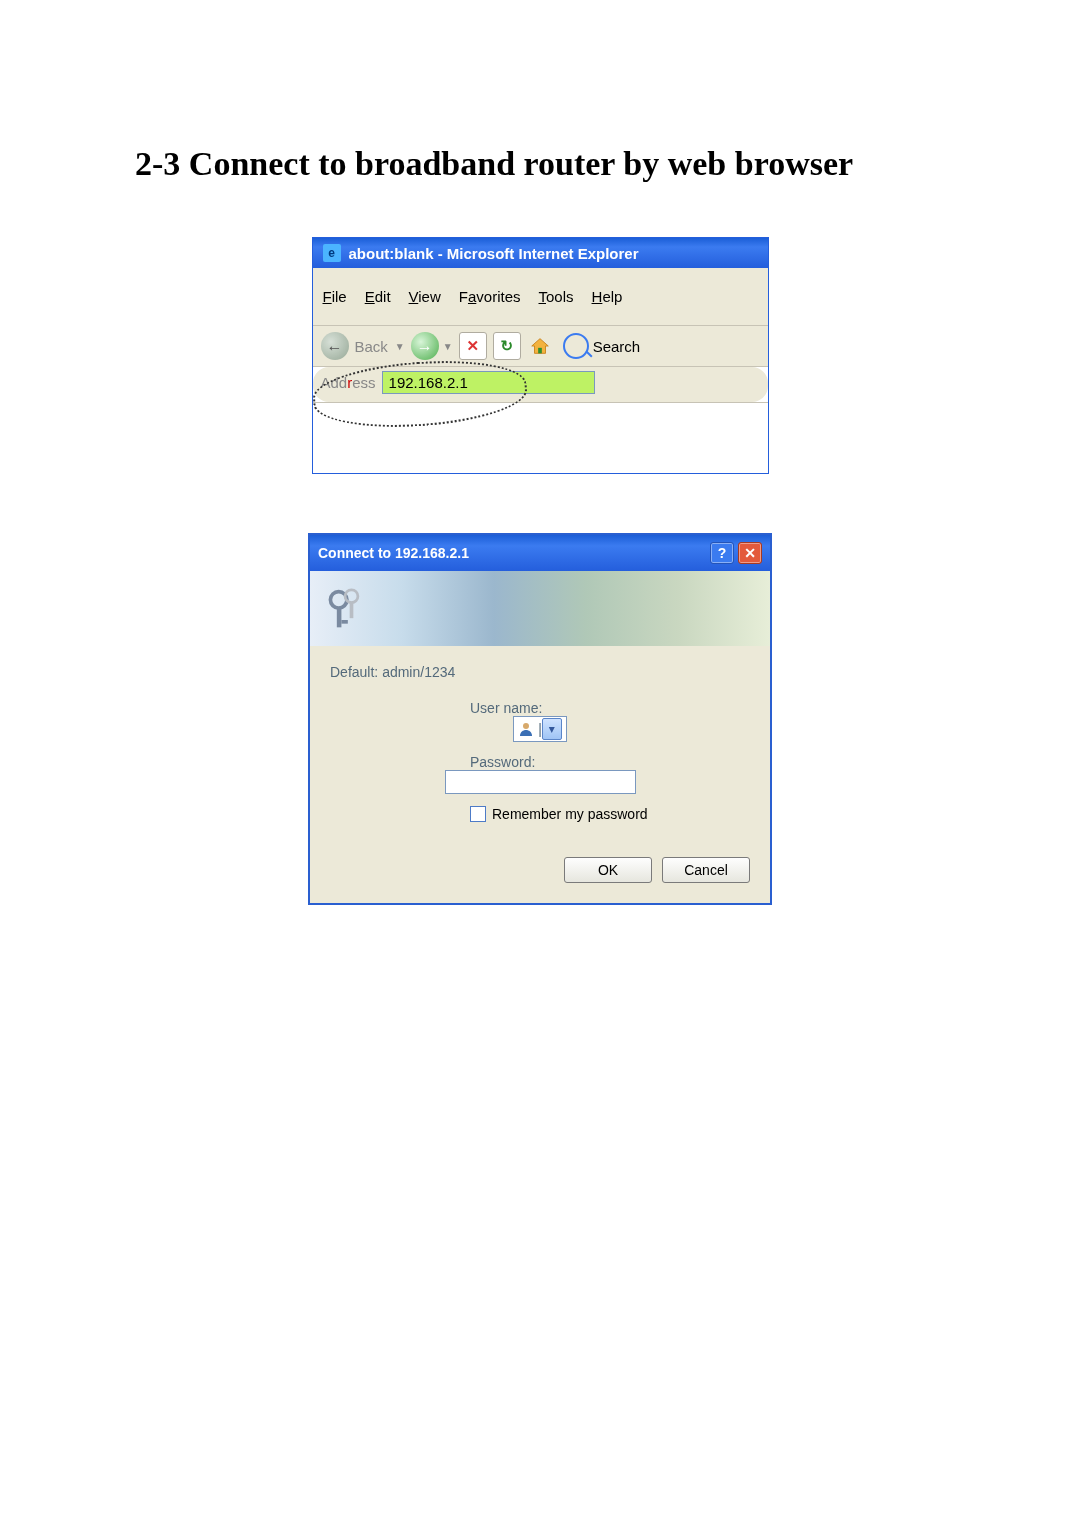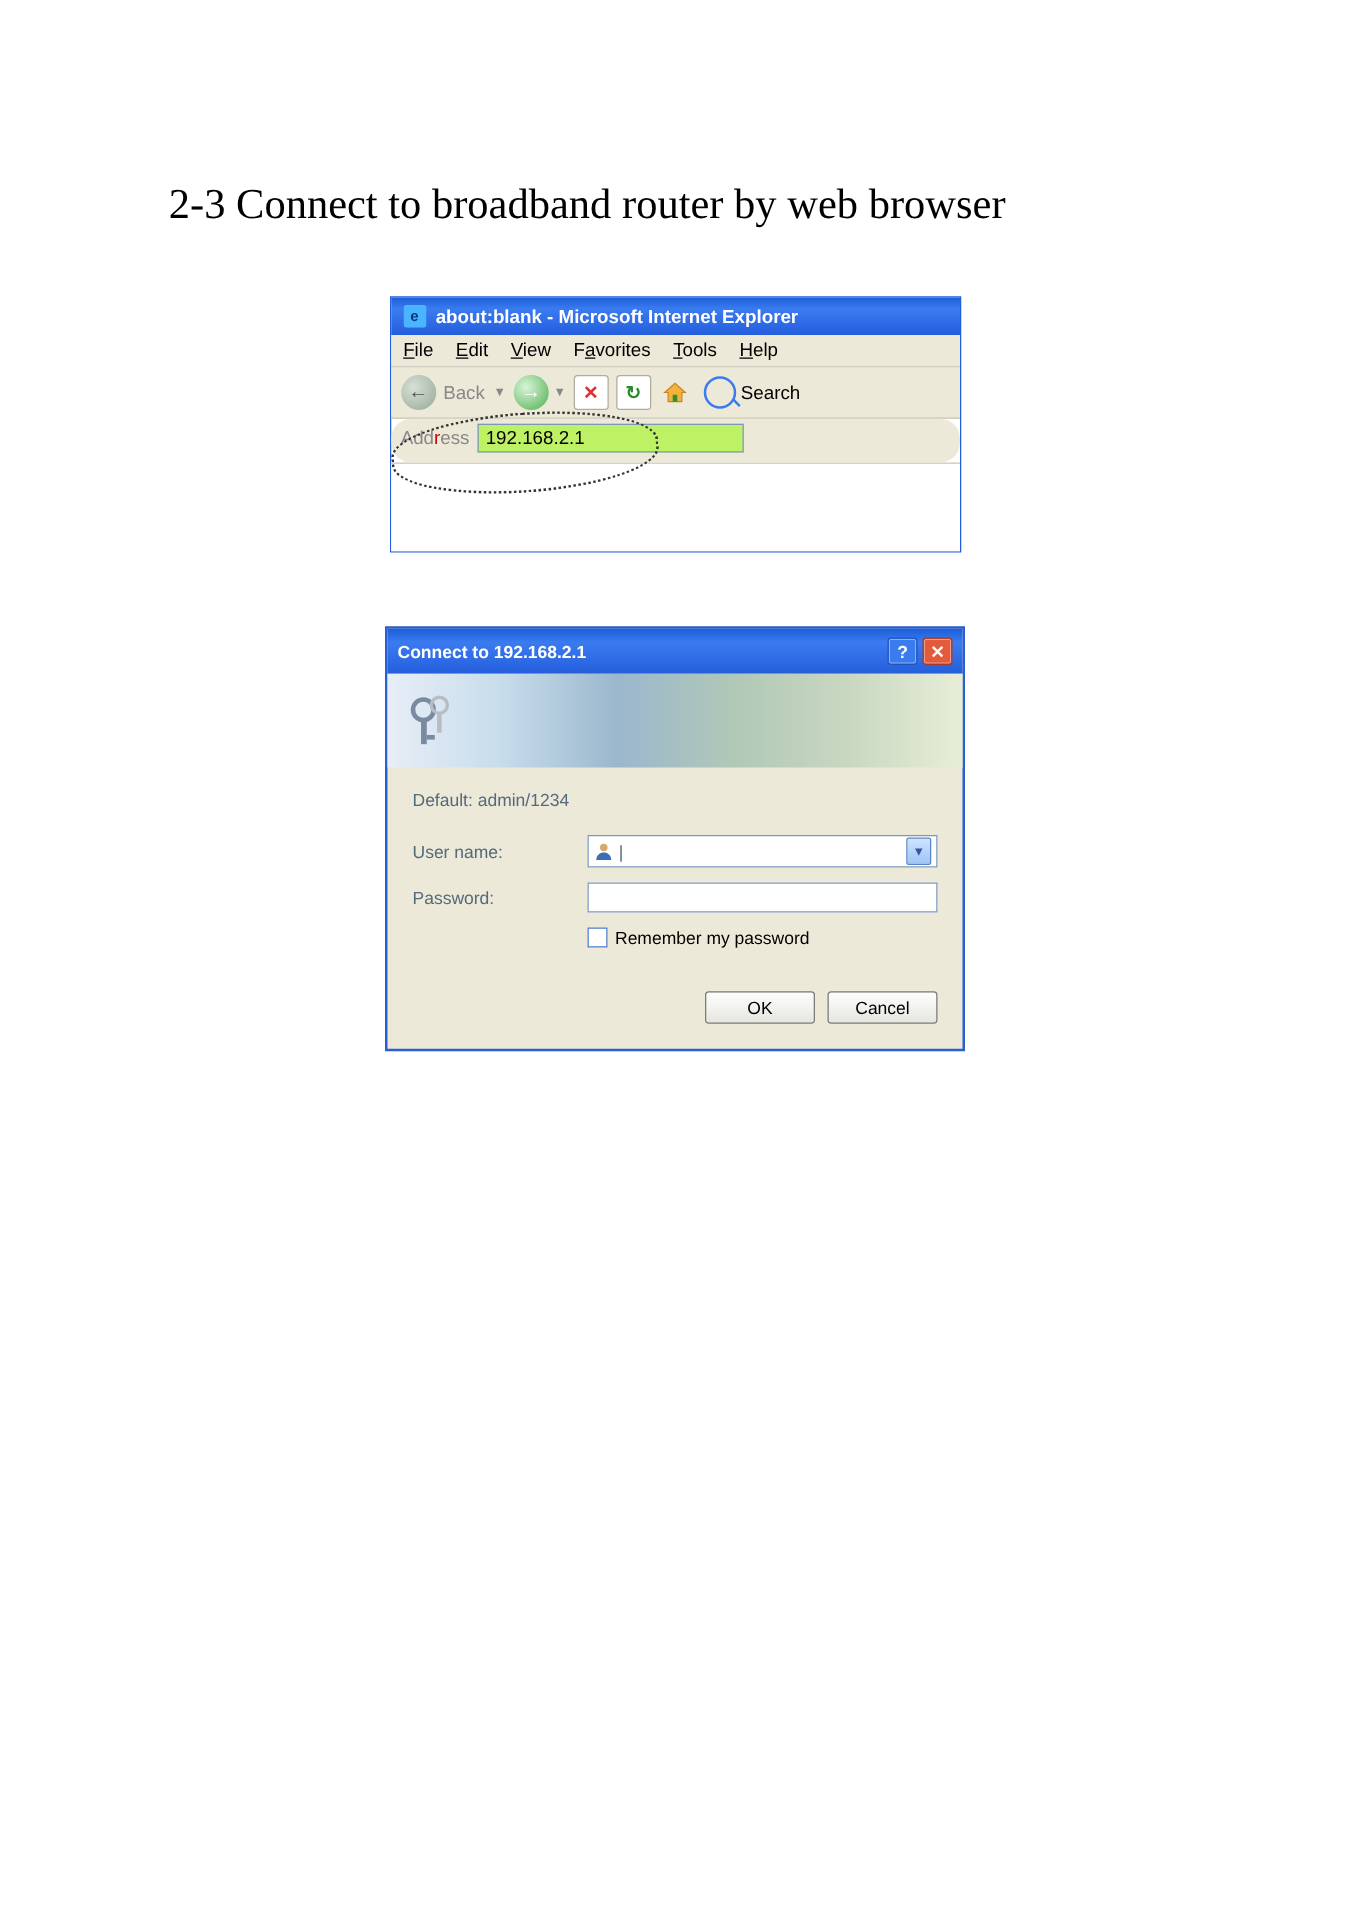--- a/index.html
+++ b/index.html
@@ -9,21 +9,21 @@
     font-family: "Times New Roman", Times, serif;
     color: #000;
     width: 1080px;
   }
   .page {
     padding: 145px 135px 100px 135px;
     box-sizing: border-box;
   }
   h1.section-heading {
     font-size: 34px;
-    font-weight: normal;
+    font-weight: bold;
     margin: 0 0 55px 0;
   }
   p.body-text {
     font-size: 29px;
     line-height: 1.25;
     margin: 0 0 45px 0;
   }
 
   
   .ie-window {
@@ -53,21 +53,21 @@
     align-items: center;
     justify-content: center;
     font-size: 12px;
     color: #003a80;
     font-weight: bold;
   }
   .ie-menubar {
     background: #ece9d8;
     display: flex;
     gap: 18px;
-    padding: 4px 10px;
+    padding: 20px 10px;
     border-bottom: 1px solid #c7c3b5;
     text-align: center;
   }
   .ie-menubar span { cursor: default; }
   .ie-menubar span u { text-decoration: underline; }
   .ie-toolbar {
     background: #ece9d8;
     display: flex;
     align-items: center;
     gap: 6px;
@@ -177,21 +177,21 @@
   .dlg-btn-help { background:#3b7bf0;border:1px solid #2454b8; }
   .dlg-btn-close { background:#e35a3c;border:1px solid #a73a22; }
   .dlg-banner {
     height:75px;
     background: linear-gradient(to right,#e7eef7 0%,#c7dceb 20%,#9bb7cd 40%,#b0c8b7 60%,#c9d7c0 80%,#e7eed8 100%);
     display:flex;align-items:center;padding-left:14px;
   }
   .keys-icon { width:44px;height:44px;display:block; }
   .dlg-body { padding:18px 20px 20px 20px; color:#546a7b; }
   .dlg-hint { margin-bottom:20px; }
-  .form-row { display:flex;align-items:center;margin-bottom:12px; }
+  .form-row { display:flex;align-items:center;margin-bottom:12px;flex-direction:column; }
   .form-label { width:140px; }
   .form-field { flex:1; position:relative; }
   .combo {
     width:100%;height:26px;border:1px solid #7a98bf;background:#fff;
     display:flex;align-items:center;padding:0 4px;box-sizing:border-box;
   }
   .combo .user-ico { width:16px;height:16px;margin-right:4px; }
   .combo .caret {
     width:18px;height:20px;margin-left:auto;
     background:linear-gradient(#cfe3ff,#9fc4f5);

